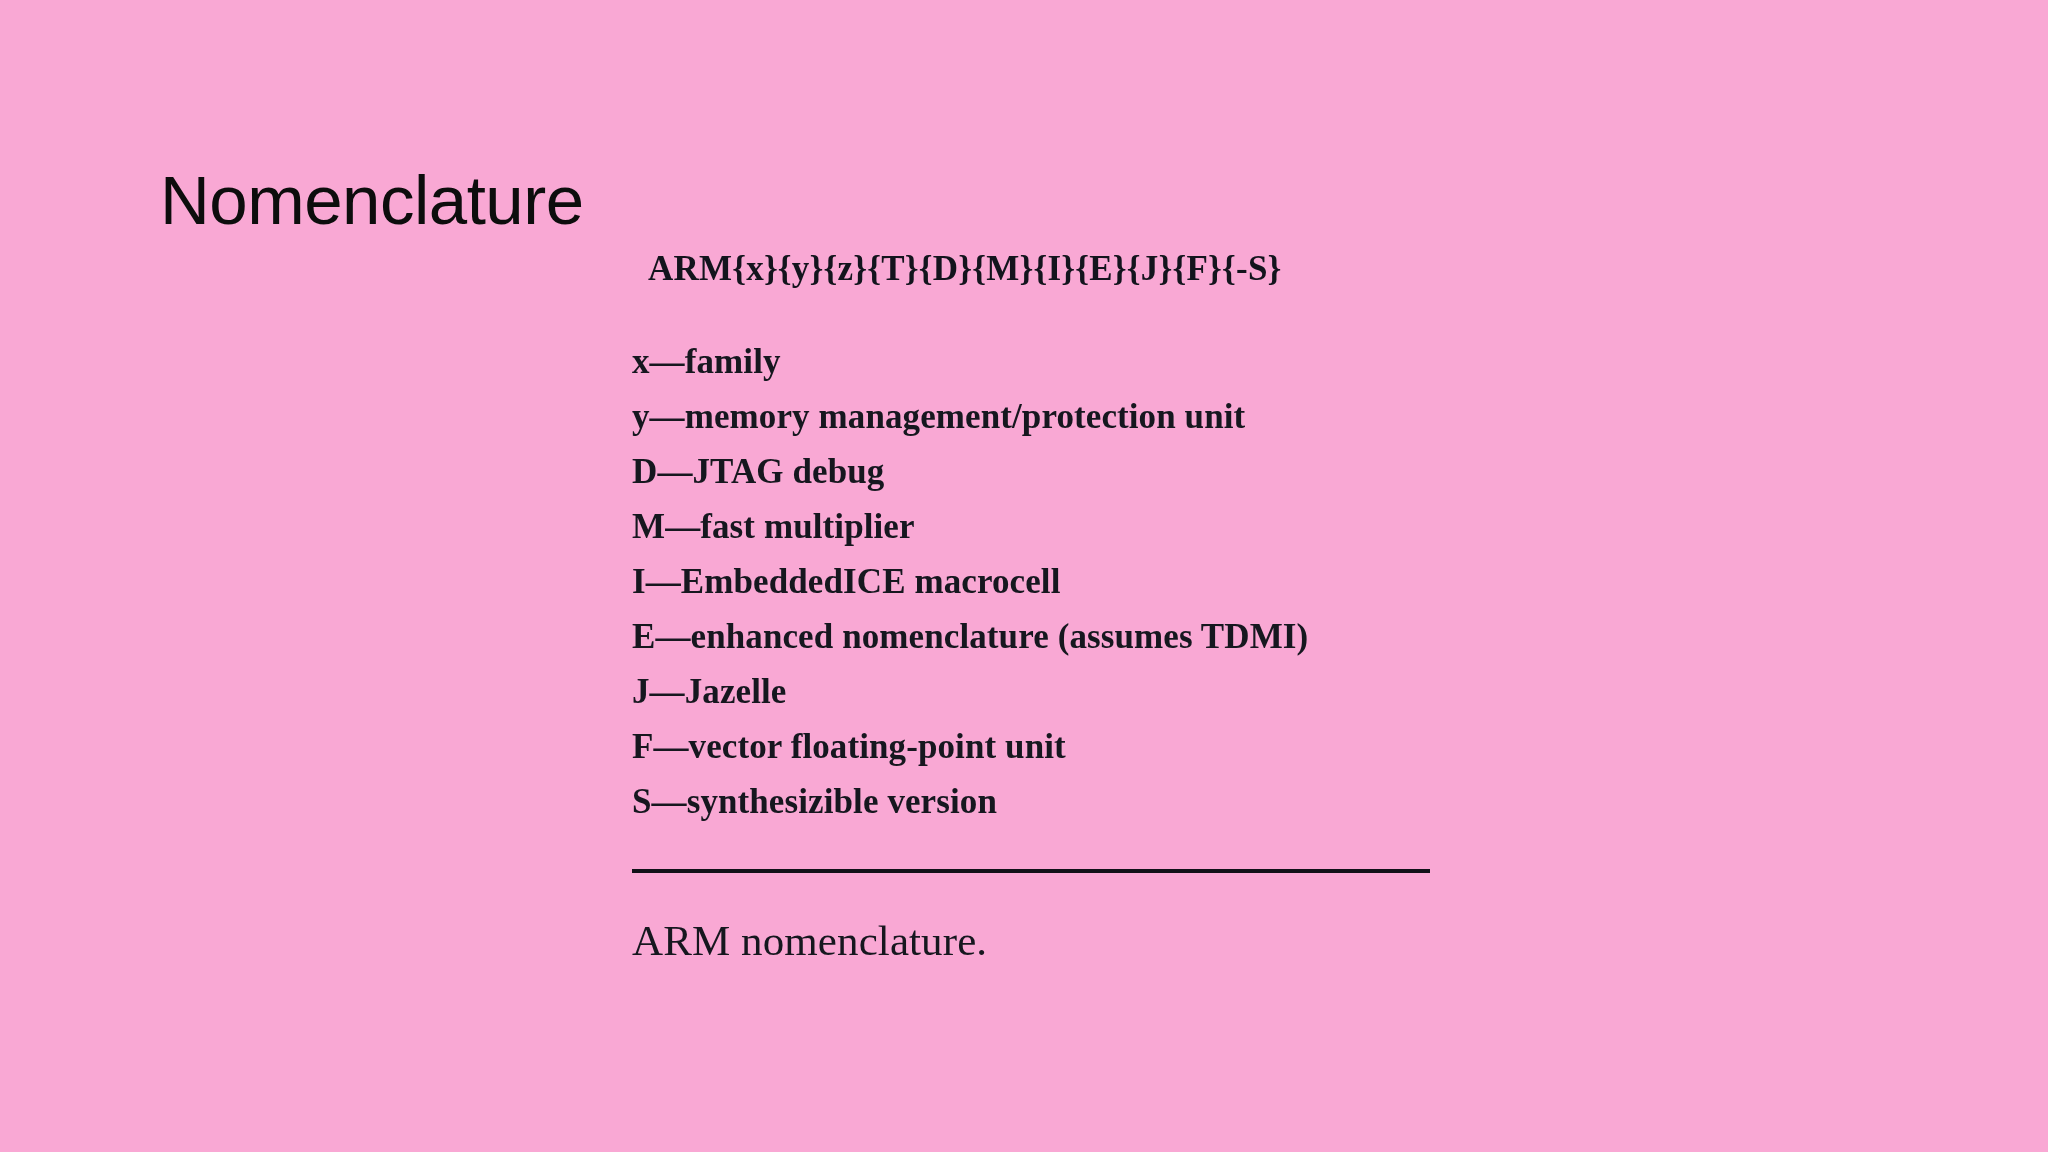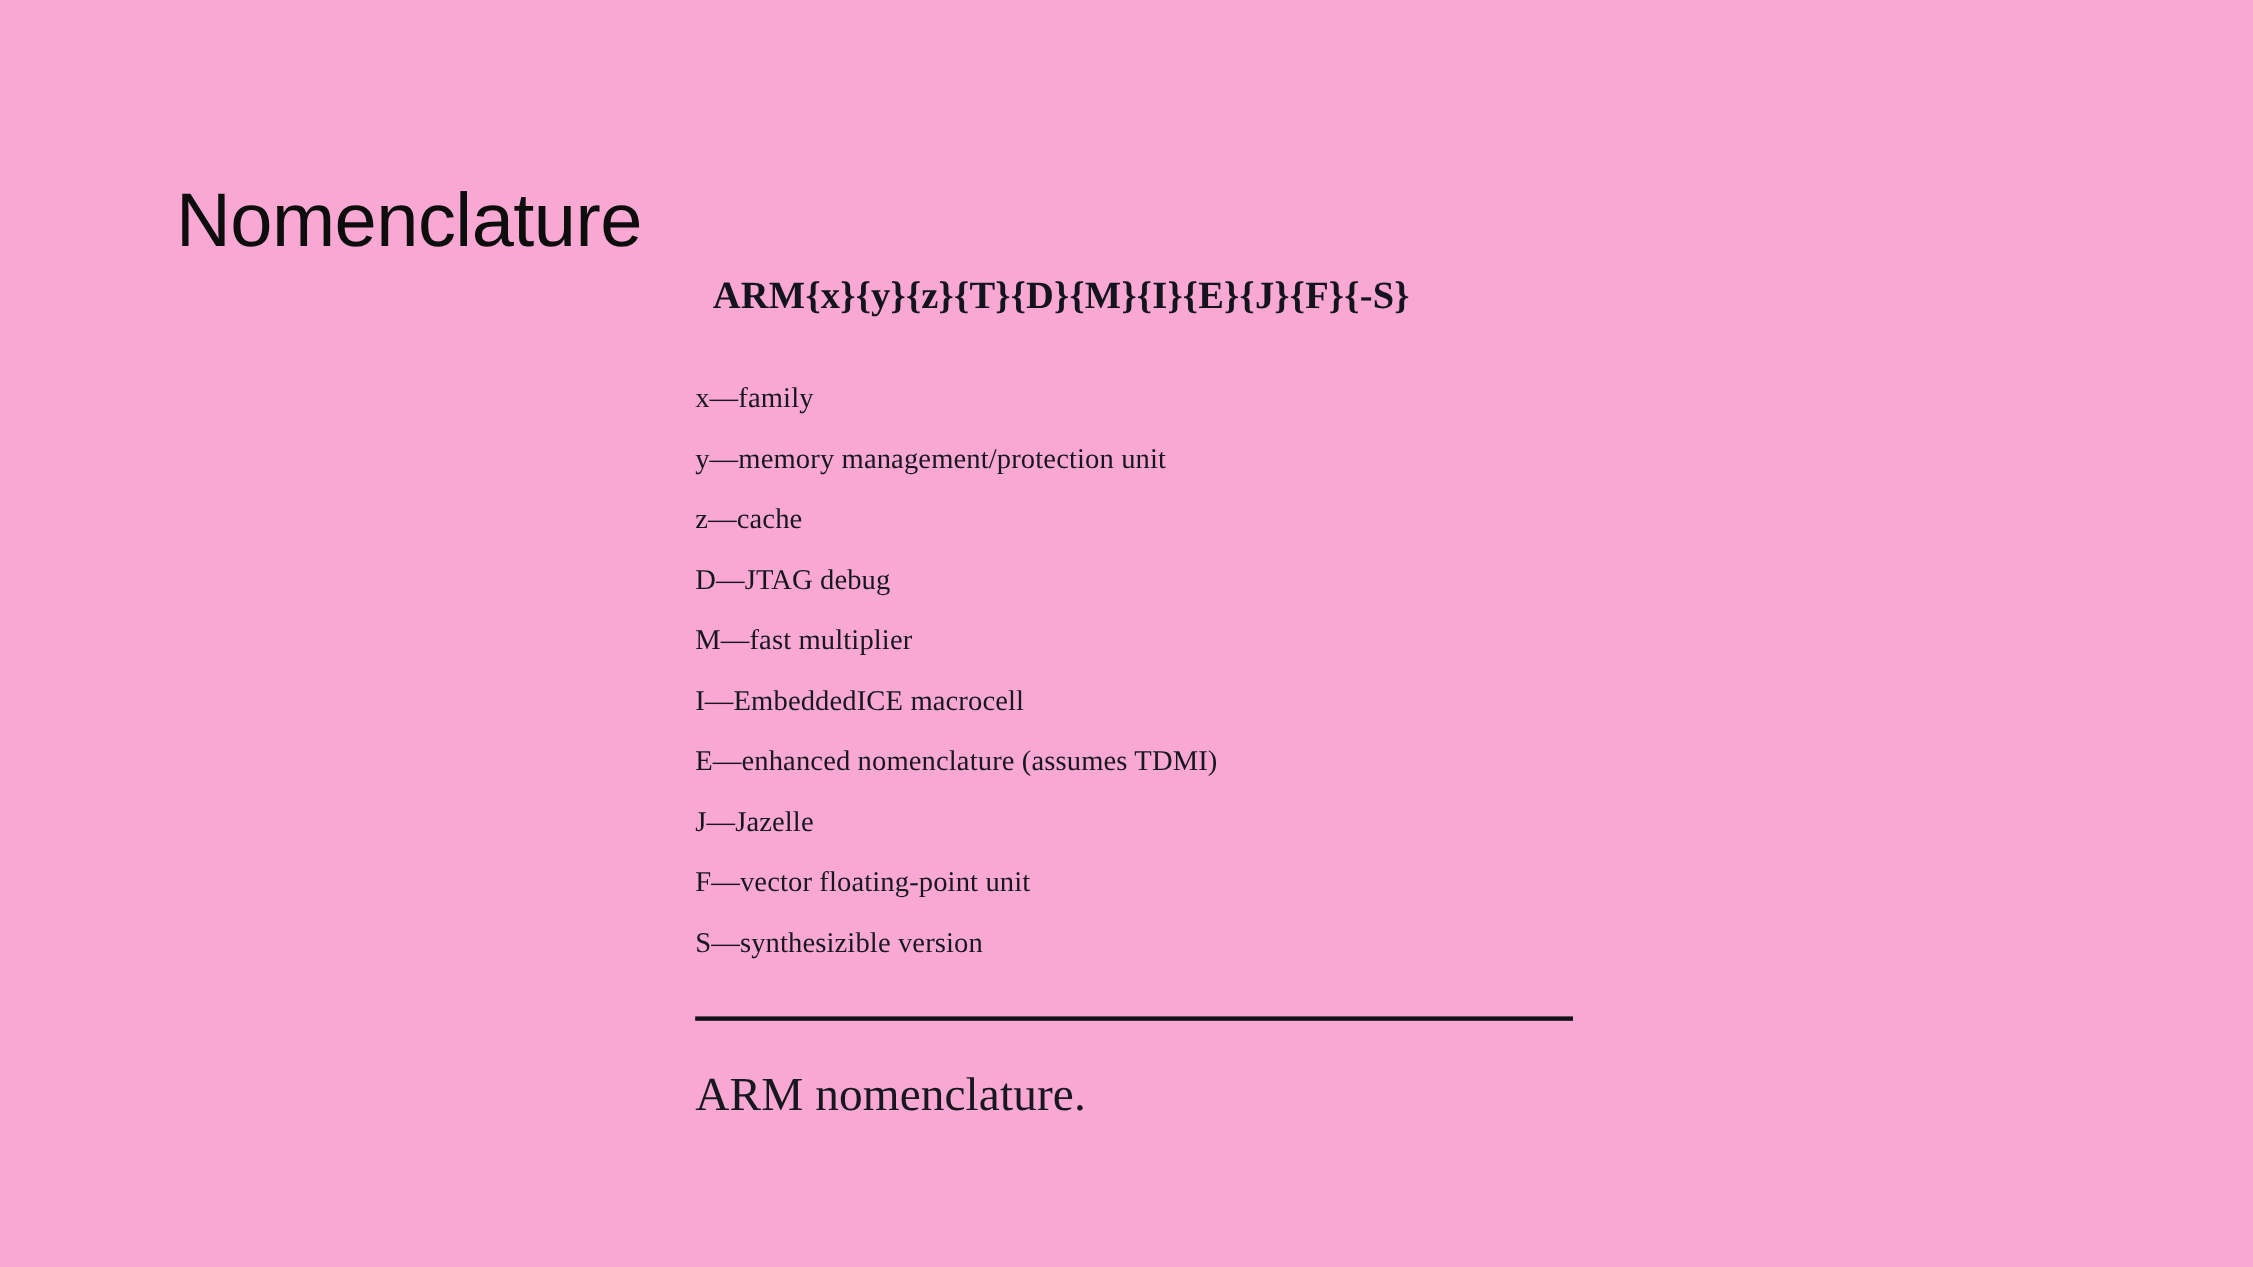--- a/index.html
+++ b/index.html
@@ -60,22 +60,22 @@
 
   .legend-list {
     list-style: none;
     margin: 0;
     padding: 0;
     margin-top: 45px;
   }
 
   .legend-item {
     font-family: "Liberation Serif", "DejaVu Serif", serif;
-    font-size: 26px;
-    font-weight: normal;
+    font-size: 35px;
+    font-weight: bold;
     line-height: 55px;
     color: #16171f;
     white-space: nowrap;
     letter-spacing: 0.1px;
   }
 
   .figure-rule {
     width: 798px;
     height: 0;
     border: 0;
@@ -102,21 +102,20 @@
 
   <h1 class="slide-title">Nomenclature</h1>
 
   <div class="figure-block">
 
     <p class="nomen-pattern">ARM{x}{y}{z}{T}{D}{M}{I}{E}{J}{F}{-S}</p>
 
     <ul class="legend-list">
       <li class="legend-item">x—family</li>
       <li class="legend-item">y—memory management/protection unit</li>
-      <li class="legend-item">z—cache</li>
       <li class="legend-item">D—JTAG debug</li>
       <li class="legend-item">M—fast multiplier</li>
       <li class="legend-item">I—EmbeddedICE macrocell</li>
       <li class="legend-item">E—enhanced nomenclature (assumes TDMI)</li>
       <li class="legend-item">J—Jazelle</li>
       <li class="legend-item">F—vector floating-point unit</li>
       <li class="legend-item">S—synthesizible version</li>
     </ul>
 
     <hr class="figure-rule">

